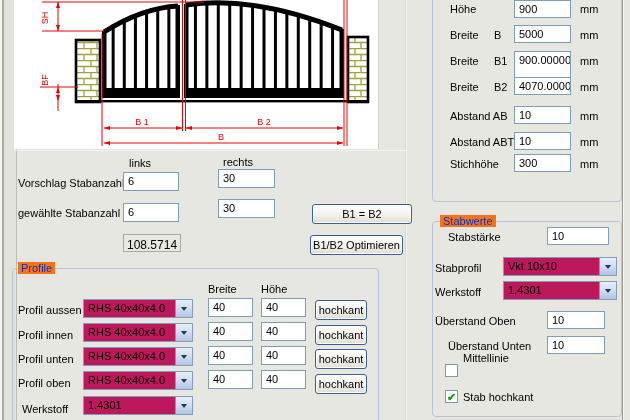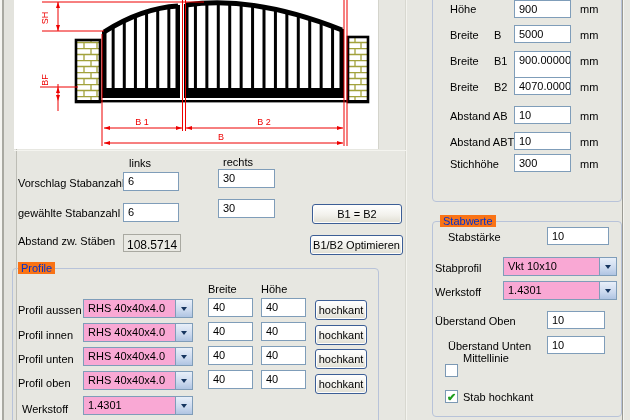--- a/index.html
+++ b/index.html
@@ -9,21 +9,21 @@
   .inp{position:absolute;background:#fff;border:1px solid #7F9DB9;font-size:11px;
        padding:2px 0 0 4px;overflow:hidden;white-space:nowrap;box-sizing:border-box;}
   .ro{position:absolute;background:#E9E9E3;border:1px solid #A9A9A1;font-size:12px;
       padding:3px 0 0 3px;overflow:hidden;white-space:nowrap;box-sizing:border-box;}
   .btn{position:absolute;border:1px solid #3C5E96;border-radius:3px;box-sizing:border-box;
        background:linear-gradient(180deg,#FFFFFF 0%,#F2F1EC 55%,#E0DED2 100%);
        box-shadow:inset 0 0 0 1px #FDFDFB;display:flex;align-items:center;justify-content:center;
        font-size:11px;cursor:default;}
   .grp{position:absolute;border:1px solid #B8C3D9;border-radius:4px;box-sizing:border-box;}
   .gtitle{position:absolute;font-size:11px;color:#0033CC;background:#f97316;padding:0 3px;white-space:nowrap;}
-  .combo{position:absolute;border:1px solid #7F9DB9;background:#f9a8d4;display:flex;box-sizing:border-box;}
+  .combo{position:absolute;border:1px solid #7F9DB9;background:#be185d;display:flex;box-sizing:border-box;}
   .combo .val{flex:1;font-size:11px;padding:2px 0 0 4px;white-space:nowrap;overflow:hidden;}
   .combo .arr{width:16px;border-left:1px solid #7F9DB9;
       background:linear-gradient(180deg,#E8EFF9 0%,#CBD9EE 60%,#AFC4E2 100%);
       display:flex;align-items:center;justify-content:center;}
   .chev{width:0;height:0;border-left:3.5px solid transparent;border-right:3.5px solid transparent;
         border-top:4.5px solid #16355F;}
   .cb{position:absolute;width:13px;height:13px;background:#fff;border:1px solid #7C99B4;
       box-sizing:border-box;display:flex;align-items:center;justify-content:center;}
   .cb .mark{display:none;color:#1E9E1E;font-size:11px;line-height:10px;font-weight:bold;}
   .cb.checked .mark{display:block;}
@@ -128,23 +128,22 @@
   <div class="lbl" style="left:129px;top:157px">links</div>
   <div class="lbl" style="left:223px;top:156px">rechts</div>
 
   <div class="lbl" style="left:18px;top:177px">Vorschlag Stabanzahl</div>
   <div class="inp" style="left:123px;top:172px;width:56px;height:19px">6</div>
   <div class="inp" style="left:218px;top:169px;width:57px;height:19px">30</div>
 
   <div class="lbl" style="left:18px;top:207px">gewählte Stabanzahl</div>
   <div class="inp" style="left:123px;top:203px;width:56px;height:19px">6</div>
   <div class="inp" style="left:218px;top:199px;width:57px;height:19px">30</div>
-  <div class="btn" style="left:312px;top:204px;width:90px;height:20px">B1 = B2</div>
-
-  <div class="lbl" style="left:18px;top:235px">Abstand zw. Stäben</div>
+  <div class="btn" style="left:312px;top:204px;width:100px;height:20px">B1 = B2</div>
+
   <div class="ro" style="left:123px;top:234px;width:58px;height:18px">108.5714</div>
   <div class="btn" style="left:310px;top:235px;width:93px;height:20px">B1/B2 Optimieren</div>
 
   <div class="grp" style="left:12px;top:268px;width:367px;height:170px"></div>
   <div class="gtitle" style="left:18px;top:262px">Profile</div>
   <div class="lbl" style="left:208px;top:283px">Breite</div>
   <div class="lbl" style="left:261px;top:283px">Höhe</div>
 
   <div class="lbl" style="left:18px;top:304px">Profil aussen</div>
   <div class="combo" style="left:83px;top:299px;width:110px;height:19px">

